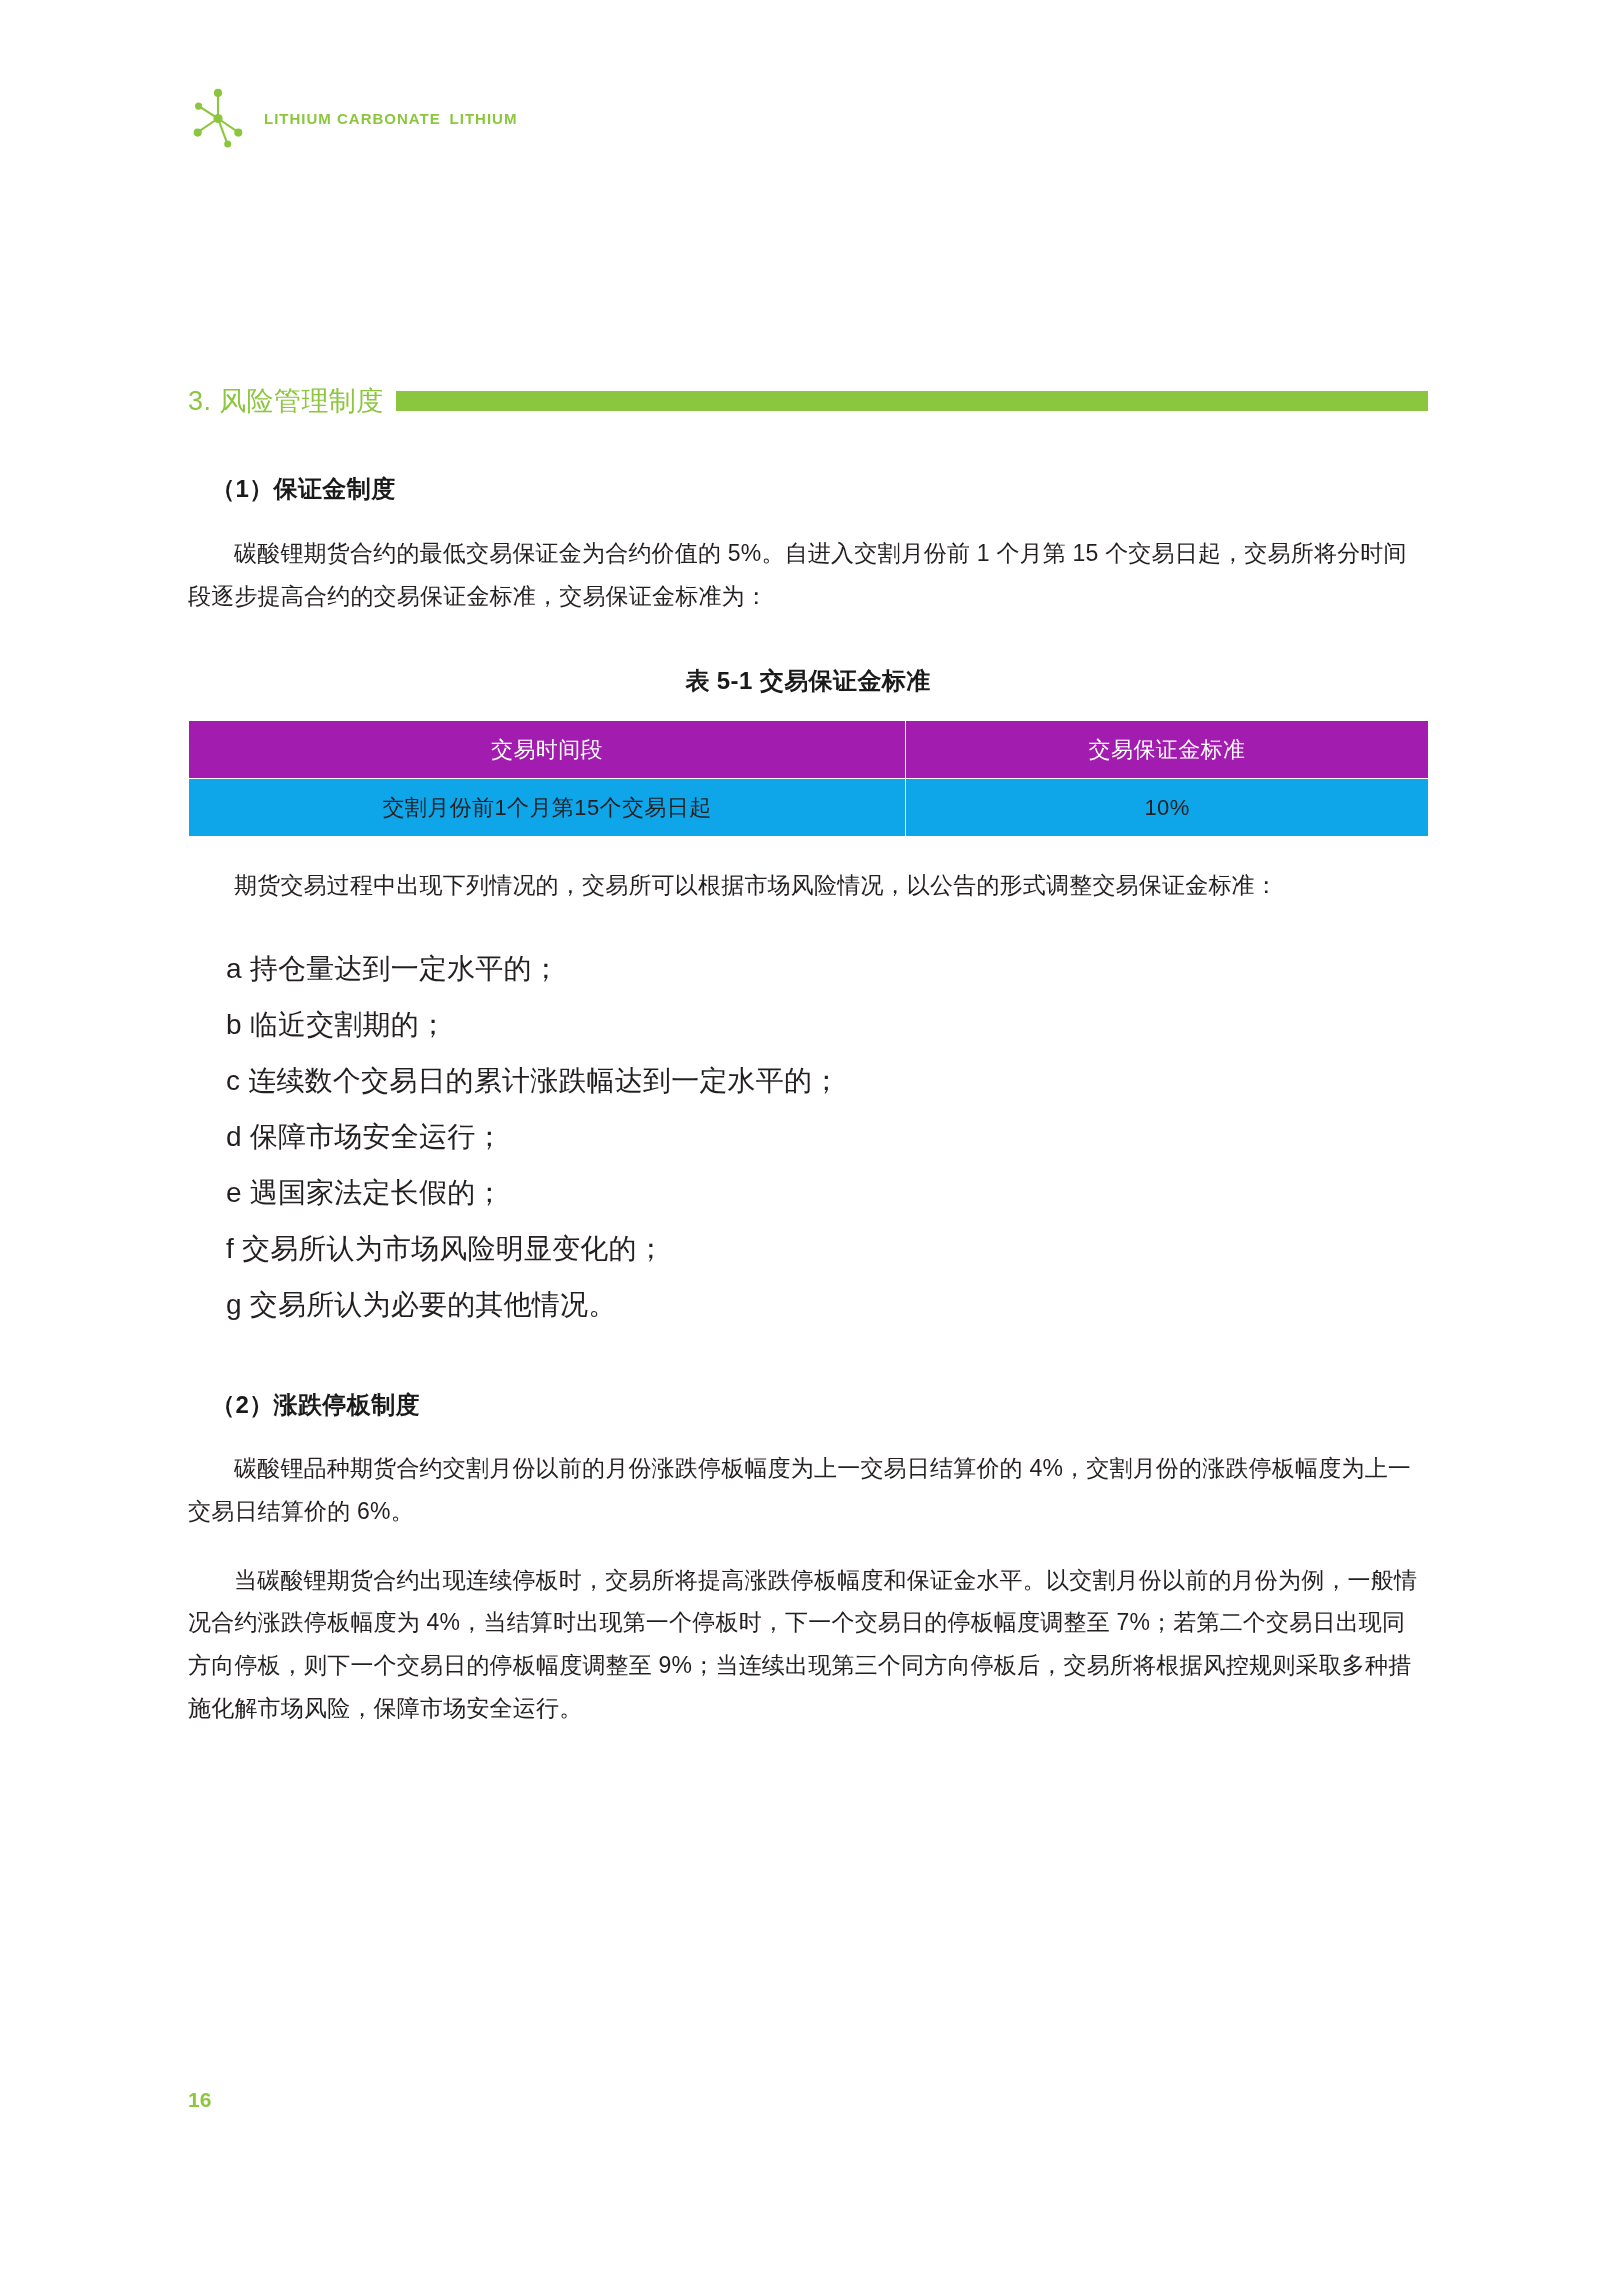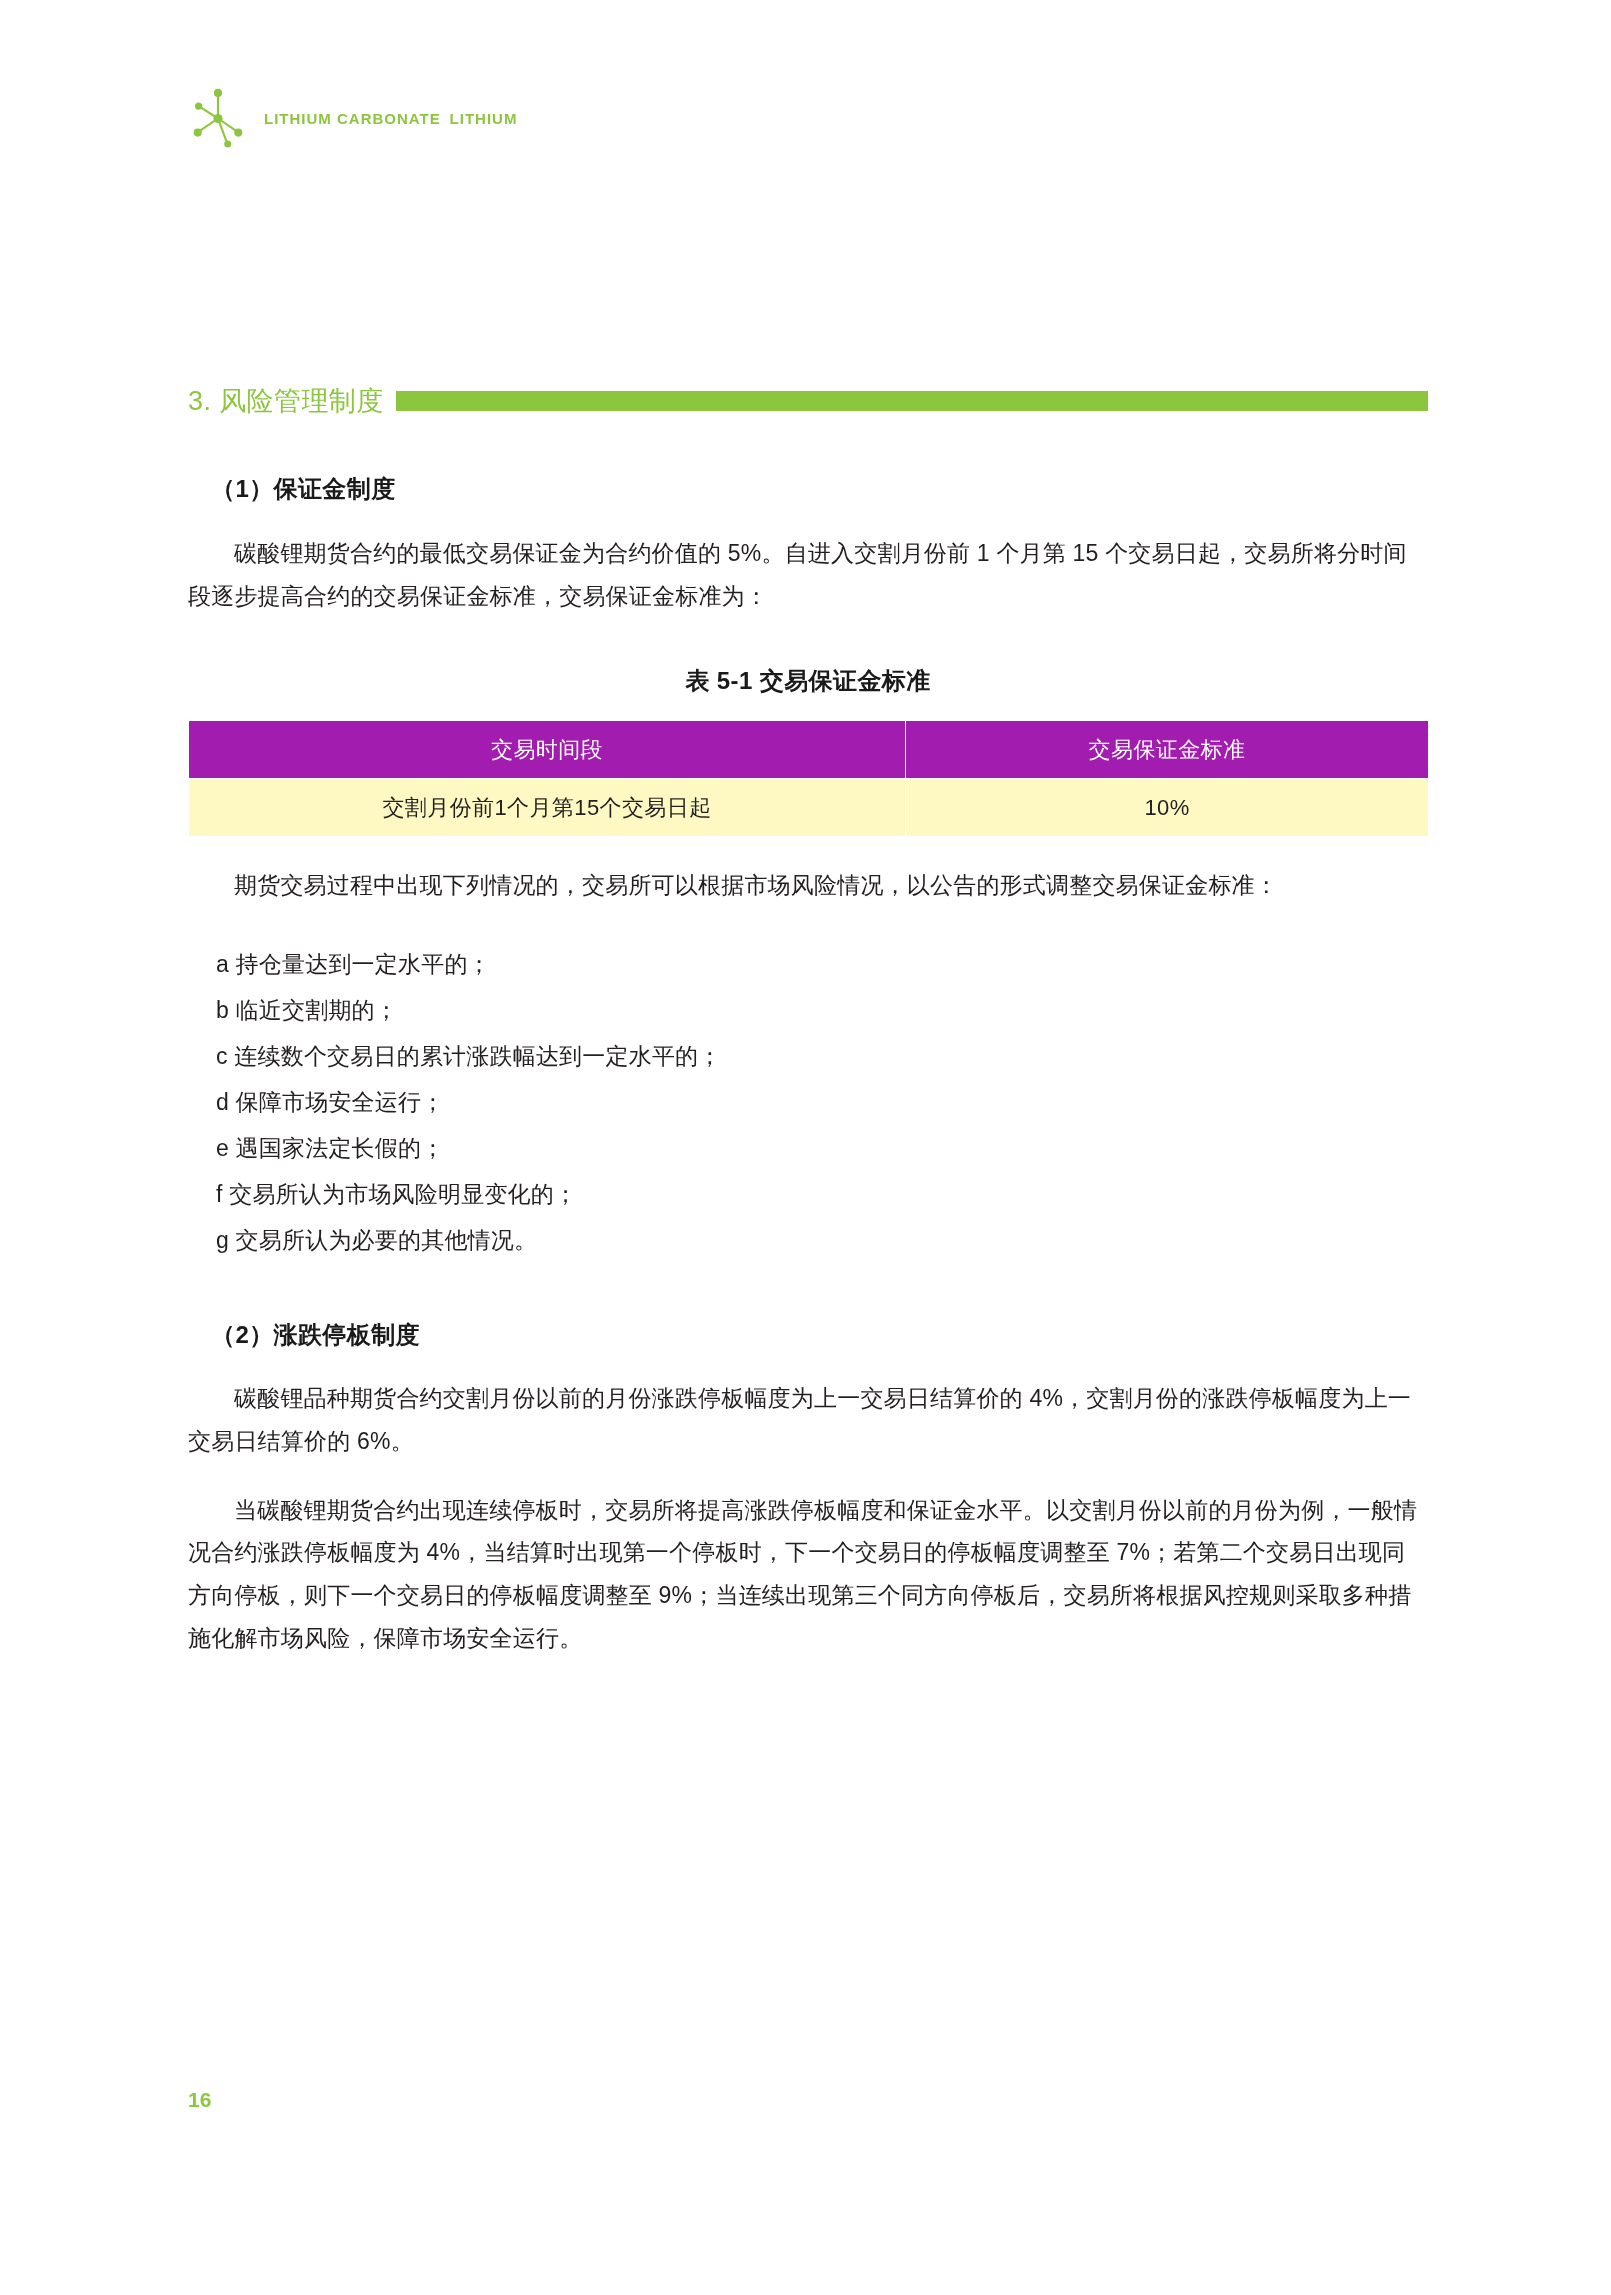--- a/index.html
+++ b/index.html
@@ -114,42 +114,42 @@
     background: #a21caf;
     color: #ffffff;
     font-weight: normal;
     font-size: 22px;
     height: 55px;
     text-align: center;
     border: 1.8px solid #ffffff;
     letter-spacing: 0.4px;
   }
   table.std td {
-    background: #fef9c3;
+    background: #0ea5e9;
     color: #231f20;
     font-size: 22px;
     height: 55px;
     text-align: center;
     border: 1.8px solid #ffffff;
     letter-spacing: 0.4px;
   }
   table.std col.c1 { width: 717px; }
   table.std col.c2 { width: 523px; }
 
   
   .letter-list {
     margin: 35px 0 0 0;
     padding: 0;
     list-style: none;
   }
   .letter-list li {
-    font-size: 23px;
+    font-size: 28px;
     line-height: 2.0;
     color: #231f20;
-    margin-left: 28px;
+    margin-left: 38px;
     letter-spacing: 0.2px;
   }
 
   
   .page-number {
     position: absolute;
     left: 188px;
     top: 2088px;
     color: #8cc63e;
     font-size: 21px;

